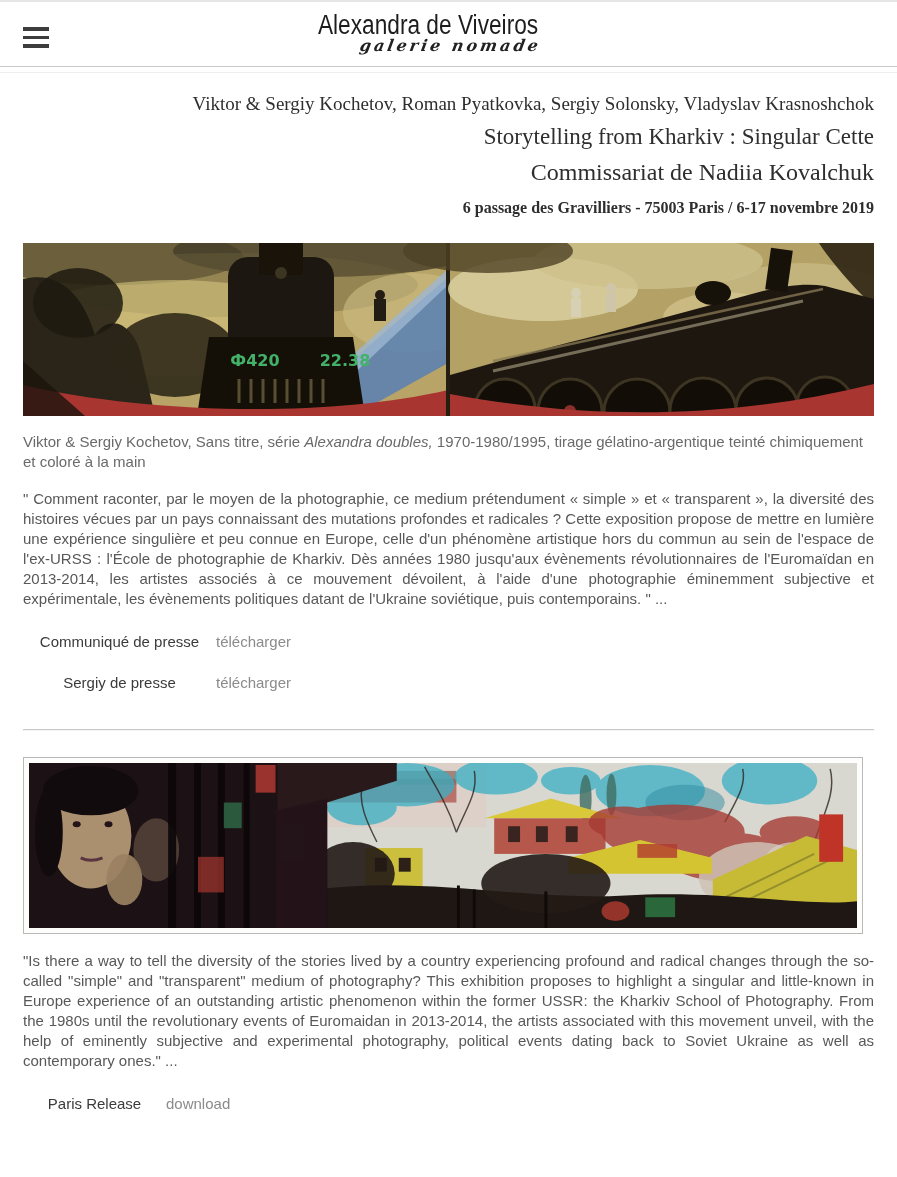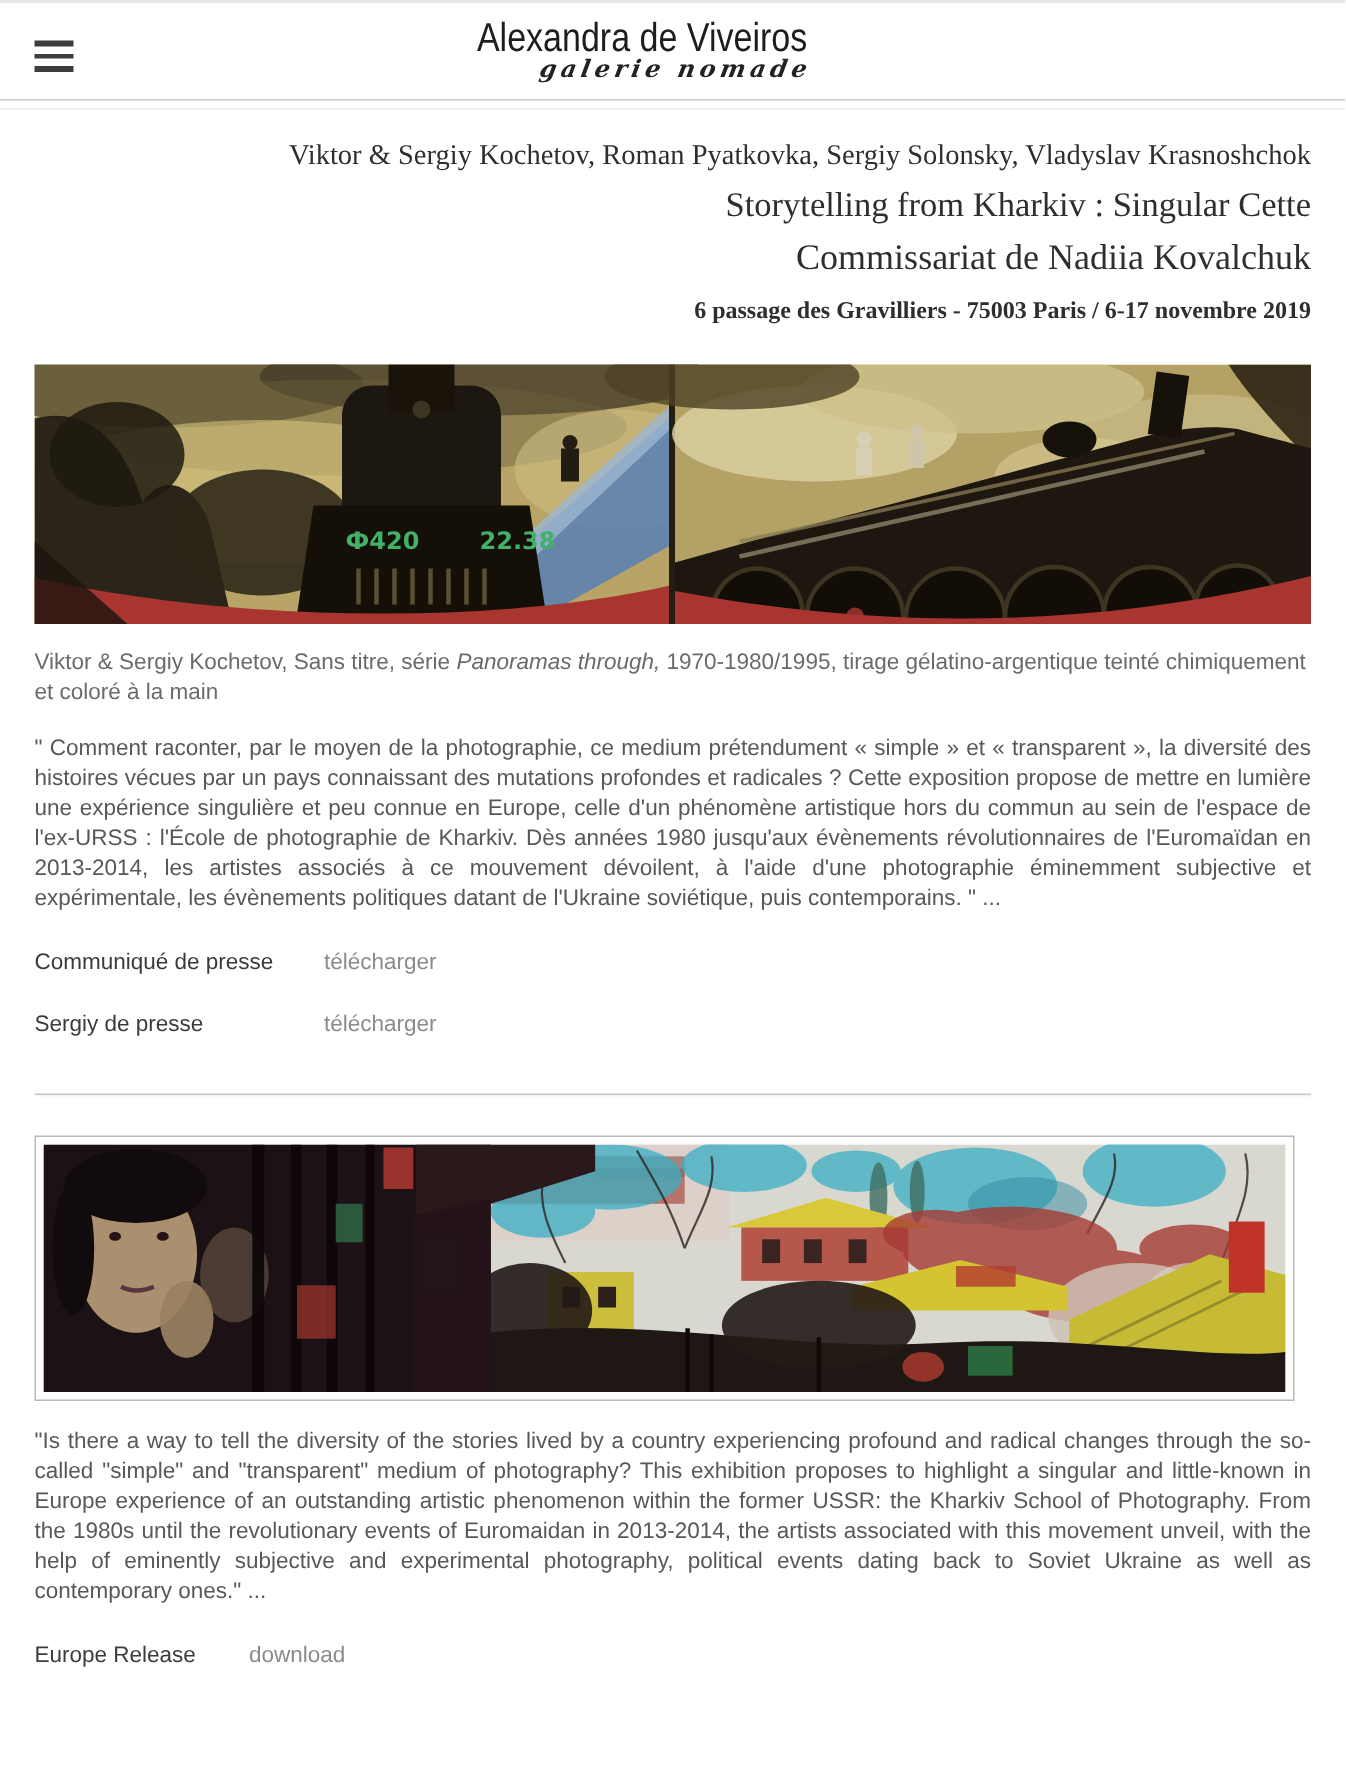--- a/index.html
+++ b/index.html
@@ -59,21 +59,21 @@
   .framed svg { width: 828px; height: 165px; display: block; }
   .caption {
     margin-top: 16px; font-size: 15px; line-height: 20px; color: #6a6a6a;
   }
   .caption .ital { font-style: italic; }
   .para {
     margin-top: 17px; font-size: 15px; line-height: 20px; color: #585858;
     text-align: justify;
   }
   .press-row { display: flex; align-items: baseline; margin-top: 24px; font-size: 15px; }
-  .press-row .plabel { color: #3b3b3b; }
+  .press-row .plabel { color: #3b3b3b; text-align: center; }
   .press-row.fr .plabel { width: 193px; }
   .press-row.en .plabel { width: 143px; }
   .press-row .plink { color: #8b8b8b; text-decoration: none; cursor: pointer; }
   hr.rule {
     border: none; border-top: 1px solid #c9c9c9; border-bottom: 1px solid #f4f4f4;
     margin: 38px 0 0 0;
   }
 </style>
 </head>
 <body>
@@ -171,21 +171,21 @@
       </g>
       <circle cx="482" cy="166" r="6" fill="#8a2f2a"></circle>
         <circle cx="547" cy="168" r="6" fill="#8a2f2a"></circle>
       <path d="M470,128 L780,58" stroke="#cfc3a0" stroke-width="3" opacity="0.5" fill="none"></path>
 
       <path d="M427,151 C560,176 700,178 851,141 L851,173 L427,173 Z" fill="#a93531"></path>
     </svg>
   </figure>
 
   <p class="caption">
-    <span>Viktor &amp; Sergiy Kochetov, Sans titre, série </span><span class="ital">Panoramas through,</span><span> 1970-1980/1995, tirage gélatino-argentique teinté chimiquement et coloré à la main</span>
+    <span>Viktor &amp; Sergiy Kochetov, Sans titre, série </span><span class="ital">Alexandra doubles,</span><span> 1970-1980/1995, tirage gélatino-argentique teinté chimiquement et coloré à la main</span>
   </p>
 
   <p class="para">" Comment raconter, par le moyen de la photographie, ce medium prétendument « simple » et « transparent », la diversité des histoires vécues par un pays connaissant des mutations profondes et radicales ? Cette exposition propose de mettre en lumière une expérience singulière et peu connue en Europe, celle d'un phénomène artistique hors du commun au sein de l'espace de l'ex-URSS : l'École de photographie de Kharkiv. Dès années 1980 jusqu'aux évènements révolutionnaires de l'Euromaïdan en 2013-2014, les artistes associés à ce mouvement dévoilent, à l'aide d'une photographie éminemment subjective et expérimentale, les évènements politiques datant de l'Ukraine soviétique, puis contemporains. " ...</p>
 
   <div class="press-row fr">
     <span class="plabel">Communiqué de presse</span>
     <a class="plink" href="#">télécharger</a>
   </div>
   <div class="press-row fr">
     <span class="plabel">Sergiy de presse</span>
@@ -286,17 +286,17 @@
       <rect x="170" y="95" width="26" height="36" fill="#b03a31" opacity="0.65"></rect>
       <rect x="252" y="60" width="26" height="40" fill="#241418"></rect>
       <path d="M248,48 L300,36 L300,167 L248,167 Z" fill="#241419" opacity="0.95"></path>
     </svg>
   </figure>
 
 
   <p class="para">"Is there a way to tell the diversity of the stories lived by a country experiencing profound and radical changes through the so-called "simple" and "transparent" medium of photography? This exhibition proposes to highlight a singular and little-known in Europe experience of an outstanding artistic phenomenon within the former USSR: the Kharkiv School of Photography. From the 1980s until the revolutionary events of Euromaidan in 2013-2014, the artists associated with this movement unveil, with the help of eminently subjective and experimental photography, political events dating back to Soviet Ukraine as well as contemporary ones." ...</p>
 
   <div class="press-row en">
-    <span class="plabel">Europe Release</span>
+    <span class="plabel">Paris Release</span>
     <a class="plink" href="#">download</a>
   </div>
 
 </main>
 
 </body></html>

